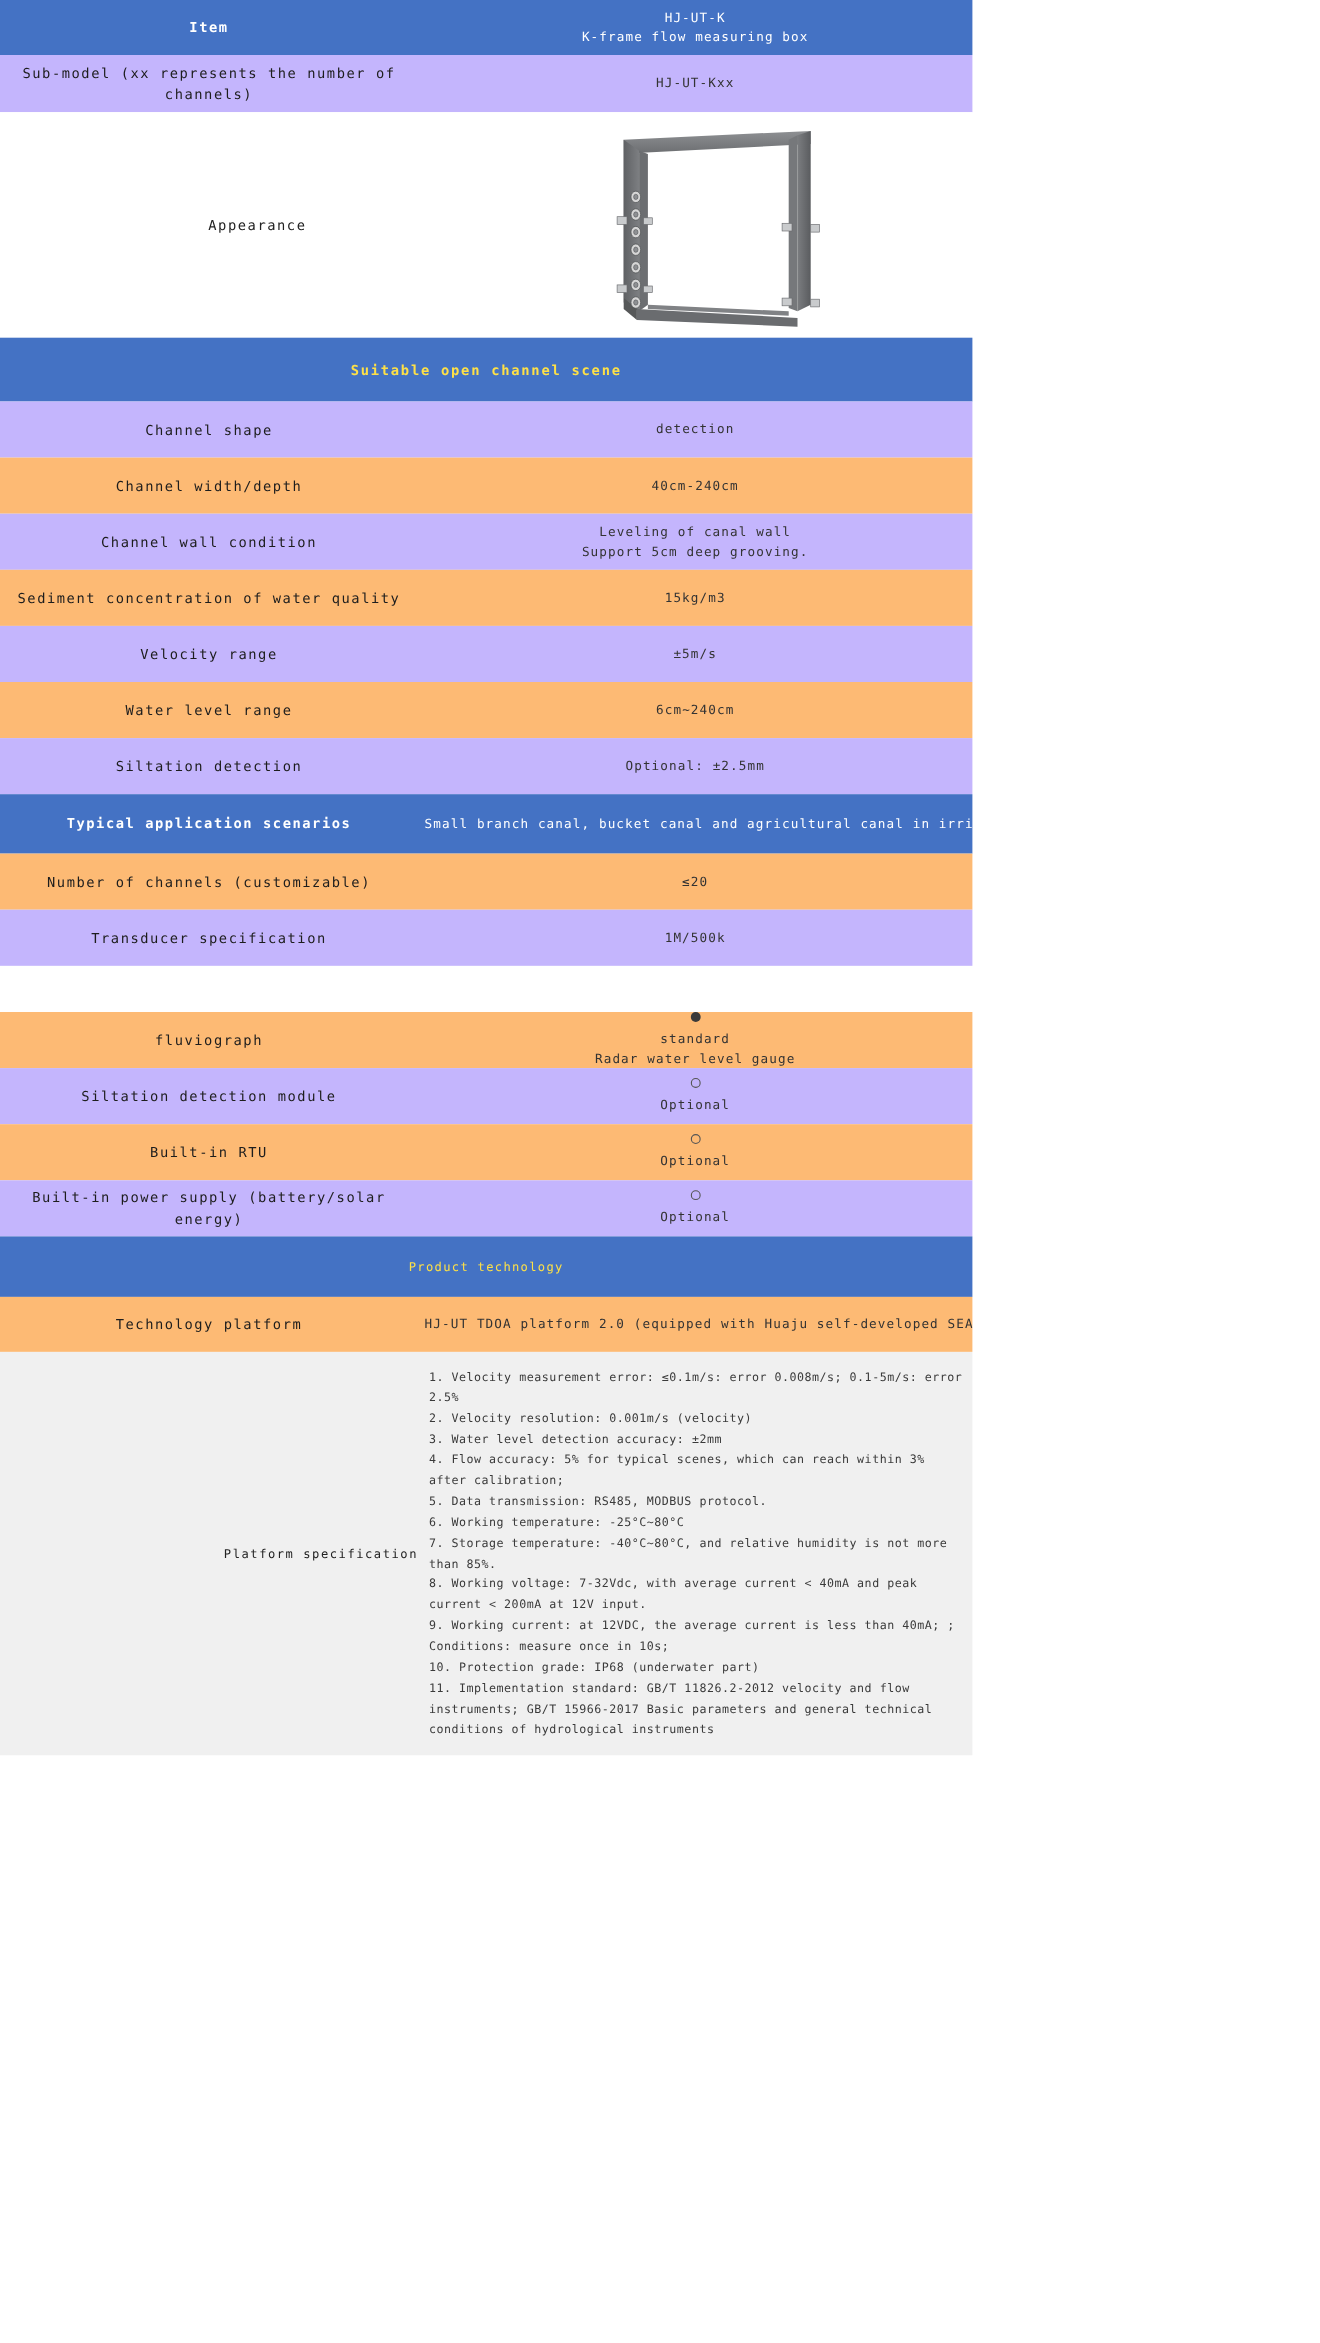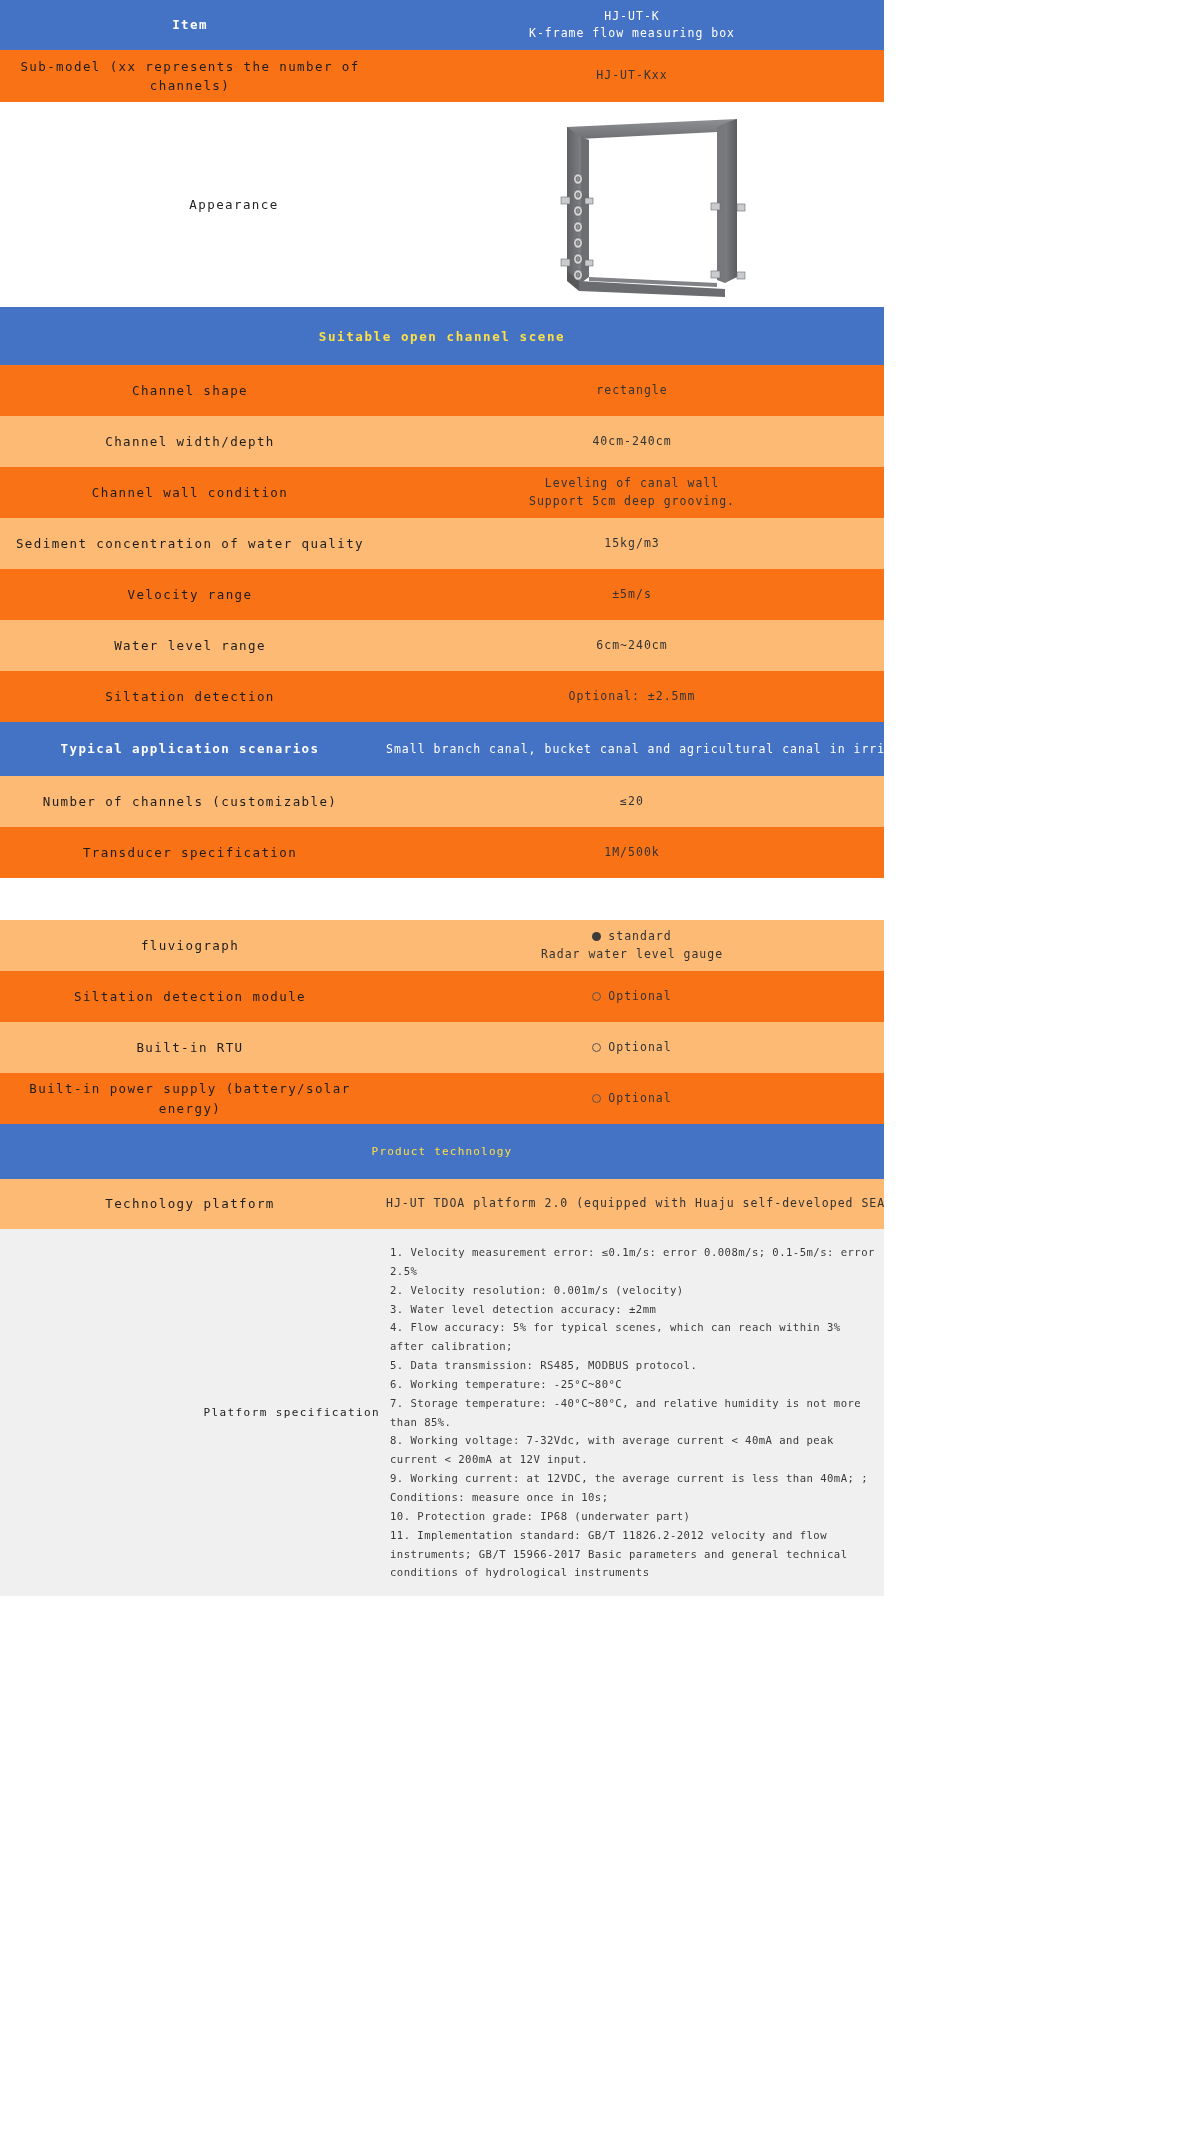--- a/index.html
+++ b/index.html
@@ -32,21 +32,21 @@
   .row .cell-r{
     flex:1 1 auto;
     text-align:center;
     padding:0 6px;
     letter-spacing:1.0px;
     font-size:11.5px;
     line-height:1.55;
     color:#333;
     white-space:nowrap;
   }
-  .row.gray{ background:#f97316; }
+  .row.gray{ background:#c4b5fd; }
   .row.white{ background:#fdba74; }
 
   
   .bar{
     background:#4472C4;
     color:#ffffff;
     display:flex;
     align-items:center;
     width:884px;
     overflow:hidden;
@@ -121,21 +121,21 @@
     flex:1 1 auto;
     display:flex;
     align-items:center;
     justify-content:center;
   }
 
   
   .kframe{ width:210px; height:200px; display:block; }
 
   
-  .opt-line{ display:flex; align-items:center; justify-content:center; gap:7px; }
+  .opt-line{ display:flex; align-items:center; justify-content:center; gap:7px;flex-direction:column; }
   .dot-filled{
     width:9px;height:9px;border-radius:50%;
     background:#3a3a3a;display:inline-block;flex:0 0 9px;
   }
   .dot-open{
     width:9px;height:9px;border-radius:50%;
     border:1.3px solid #555;background:transparent;display:inline-block;flex:0 0 9px;
   }
   .sub-line{ display:block; }
 
@@ -249,21 +249,21 @@
       </svg>
     </div>
   </div>
 
   <div class="bar full h-scene-bar">
     <div class="only">Suitable open channel scene</div>
   </div>
 
   <div class="row gray h-std">
     <div class="cell-l">Channel shape</div>
-    <div class="cell-r">rectangle</div>
+    <div class="cell-r">detection</div>
   </div>
 
   <div class="row white h-std">
     <div class="cell-l">Channel width/depth</div>
     <div class="cell-r">40cm-240cm</div>
   </div>
 
   <div class="row gray h-two">
     <div class="cell-l">Channel wall condition</div>
     <div class="cell-r">

